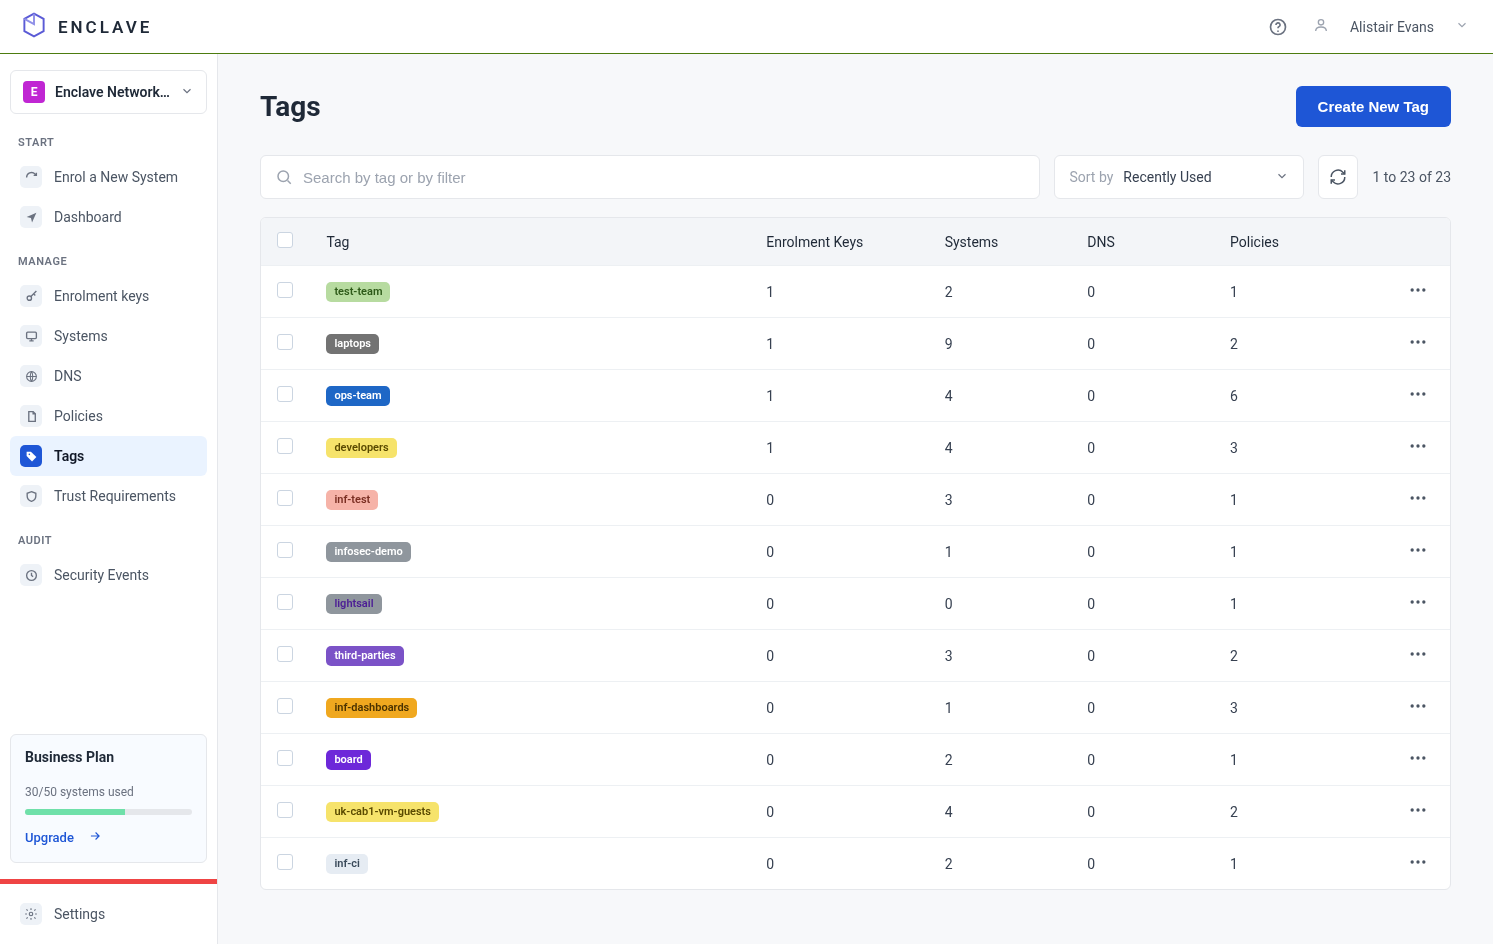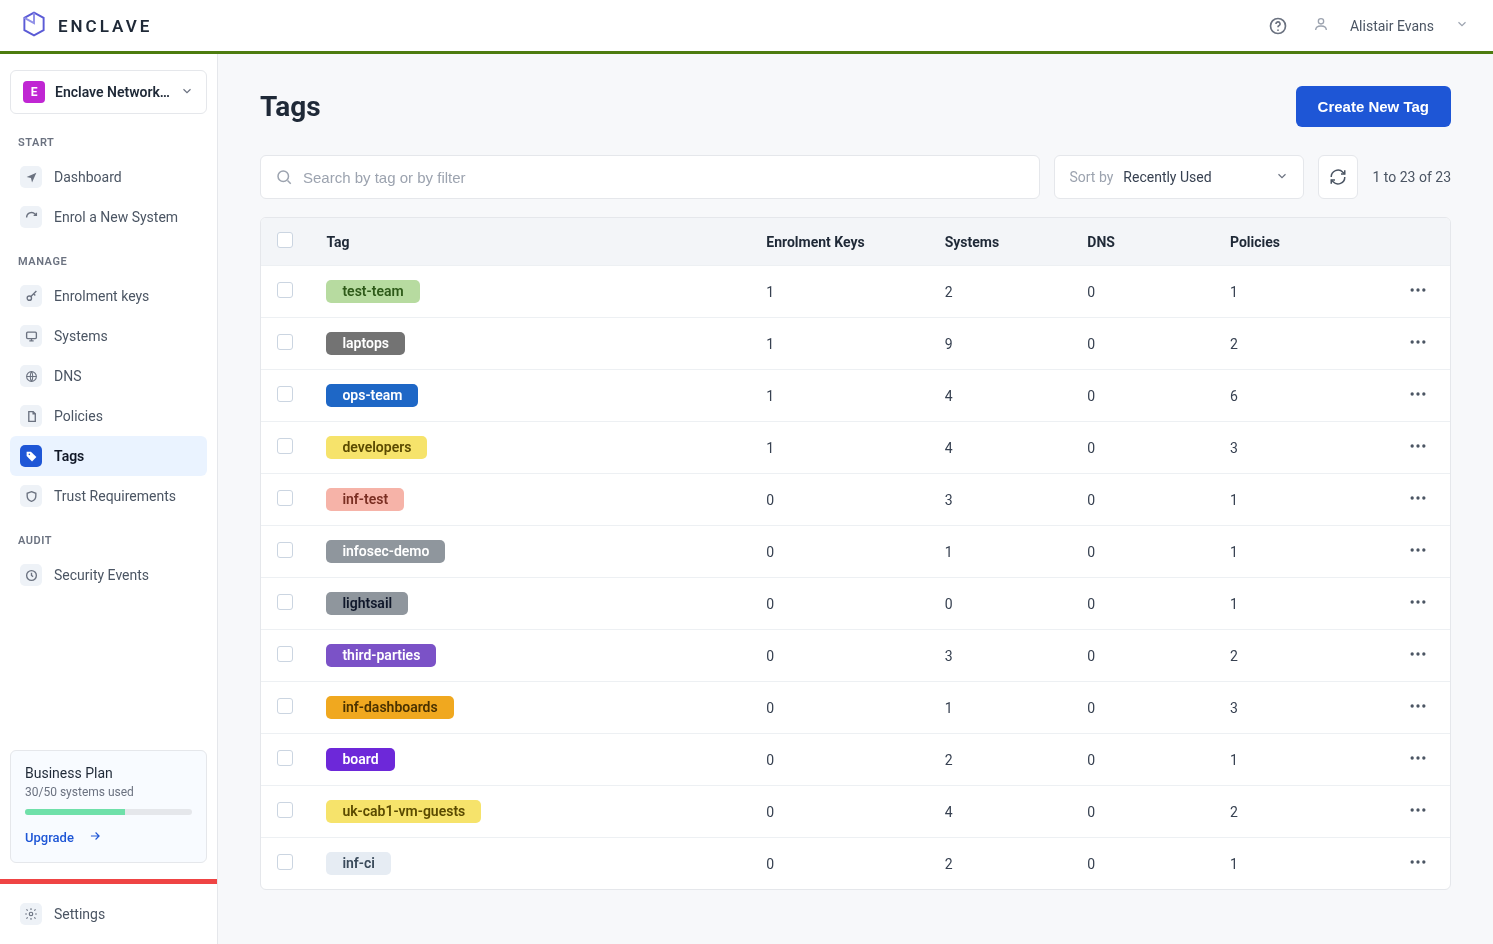--- a/index.html
+++ b/index.html
@@ -2,21 +2,21 @@
 <html><head>
 <meta charset="utf-8">
 <style>
   * { box-sizing: border-box; margin: 0; padding: 0; }
   html, body { height: 100%; font-family: -apple-system, BlinkMacSystemFont, "Segoe UI", Roboto, "Helvetica Neue", Arial, sans-serif; color: #1f2937; background: #fff; }
   body { overflow: hidden; }
 
   
   .topbar {
     height: 54px;
-    border-bottom: 3px solid #4d7c0f;
+    border-bottom: 1px solid #4d7c0f;
     display: flex;
     align-items: center;
     padding: 0 24px 0 20px;
     justify-content: space-between;
     background:#fff;
   }
   .brand { display:flex; align-items:center; gap:10px; font-weight:600; letter-spacing:3px; font-size:17px; color:#1f2937; }
   .brand svg { flex:none; }
   .topbar-right { display:flex; align-items:center; gap:24px; color:#4b5563; }
   .icon-btn { width:22px; height:22px; display:flex; align-items:center; justify-content:center; color:#6b7280; cursor:pointer; }
@@ -59,21 +59,21 @@
   }
   .nav a.active { background:#eaf3ff; color:#111827; font-weight:600; }
   .nav a.active .nav-icon { background:#1e56d6; color:#fff; }
 
   .plan-card {
     margin-top:auto;
     border:1px solid #e5e7eb; background:#f8fbff;
     border-radius:6px; padding:14px 14px 16px;
     font-size:13px;
   }
-  .plan-card .title { font-weight:400; font-size:14px; margin-bottom:4px; }
+  .plan-card .title { font-weight:700; font-size:14px; margin-bottom:20px; }
   .plan-card .sub { color:#6b7280; font-size:12px; margin-bottom:10px; }
   .plan-card .bar { height:6px; border-radius:999px; background:#e5e7eb; overflow:hidden; margin-bottom:14px; }
   .plan-card .bar > span { display:block; height:100%; background:#6fe0a9; width:60%; }
   .plan-card .upgrade { color:#1e56d6; font-weight:500; text-decoration:none; display:flex; align-items:center; gap:14px; }
 
   .sidebar-footer {
     border-top:5px solid #ef4444;
     margin:16px -10px 0;
     padding:10px;
   }
@@ -127,30 +127,30 @@
   .table {
     margin-top:18px;
     border:1px solid #e5e7eb; border-radius:6px; background:#fff;
     overflow:hidden;
   }
   .table table { width:100%; border-collapse:collapse; }
   .table th, .table td {
     text-align:left; padding:14px 16px; font-size:14px; color:#374151;
     border-bottom:1px solid #edf0f3;
   }
-  .table thead th { background:#f3f5f8; color:#1f2937; font-weight:700; font-size:14px; }
+  .table thead th { background:#f3f5f8; color:#1f2937; font-weight:400; font-size:14px; }
   .table tbody tr:last-child td { border-bottom:none; }
   .chk-cell { width:46px; text-align:center; }
   .chk {
     width:16px; height:16px; border:1.5px solid #cbd5e1; border-radius:3px;
     display:inline-block; cursor:pointer; background:#fff;
   }
   .tag-chip {
-    display:inline-block; padding:3px 16px 4px; border-radius:5px;
-    font-size:14px; font-weight:600; color:#fff;
+    display:inline-block; padding:3px 8px 4px; border-radius:5px;
+    font-size:11px; font-weight:600; color:#fff;
   }
   .more-cell { width:56px; text-align:center; }
   .more-btn { cursor:pointer; color:#4b5563; display:inline-flex; }
   .col-tag   { width: 37%; }
   .col-keys  { width: 15%; }
   .col-sys   { width: 12%; }
   .col-dns   { width: 12%; }
   .col-pol   { width: 15%; }
 </style>
 </head>
@@ -203,35 +203,35 @@
           </svg>
       </span>
     </div>
 
     <div id="nav-groups">
         <div class="nav-group-label">START</div>
         <ul class="nav">
           <li>
             <a href="#">
               <span class="nav-icon">
+                <svg width="13" height="13" viewBox="0 0 24 24" fill="none" stroke="currentColor" stroke-width="2.5">
+                  <path d="M3 12a9 9 0 0 1 15.5-6.4L21 8M21 3v5h-5"></path>
+                </svg>
+              </span>
+              <span>Enrol a New System</span>
+            </a>
+          </li>
+          <li>
+            <a href="#">
+              <span class="nav-icon">
                 <svg width="13" height="13" viewBox="0 0 24 24" fill="currentColor">
                   <path d="M3 11l18-8-8 18-2-8-8-2z"></path>
                 </svg>
               </span>
               <span>Dashboard</span>
-            </a>
-          </li>
-          <li>
-            <a href="#">
-              <span class="nav-icon">
-                <svg width="13" height="13" viewBox="0 0 24 24" fill="none" stroke="currentColor" stroke-width="2.5">
-                  <path d="M3 12a9 9 0 0 1 15.5-6.4L21 8M21 3v5h-5"></path>
-                </svg>
-              </span>
-              <span>Enrol a New System</span>
             </a>
           </li>
         </ul>
         <div class="nav-group-label">MANAGE</div>
         <ul class="nav">
           <li>
             <a href="#">
               <span class="nav-icon">
                 <svg width="13" height="13" viewBox="0 0 24 24" fill="none" stroke="currentColor" stroke-width="2.5">
                   <circle cx="8" cy="15" r="4"></circle>
@@ -475,21 +475,21 @@
                 <td class="more-cell"><span class="more-btn">
                     <svg width="20" height="20" viewBox="0 0 24 24" fill="currentColor">
                       <circle cx="5" cy="12" r="2"></circle>
                       <circle cx="12" cy="12" r="2"></circle>
                       <circle cx="19" cy="12" r="2"></circle>
                     </svg>
                   </span></td>
               </tr>
               <tr>
                 <td class="chk-cell"><span class="chk"></span></td>
-                <td><span class="tag-chip" style="background:#8f969d;color:#0f172a">lightsail</span></td>
+                <td><span class="tag-chip" style="background:#8f969d;color:#4c1d95">lightsail</span></td>
                 <td>0</td>
                 <td>0</td>
                 <td>0</td>
                 <td>1</td>
                 <td class="more-cell"><span class="more-btn">
                     <svg width="20" height="20" viewBox="0 0 24 24" fill="currentColor">
                       <circle cx="5" cy="12" r="2"></circle>
                       <circle cx="12" cy="12" r="2"></circle>
                       <circle cx="19" cy="12" r="2"></circle>
                     </svg>

